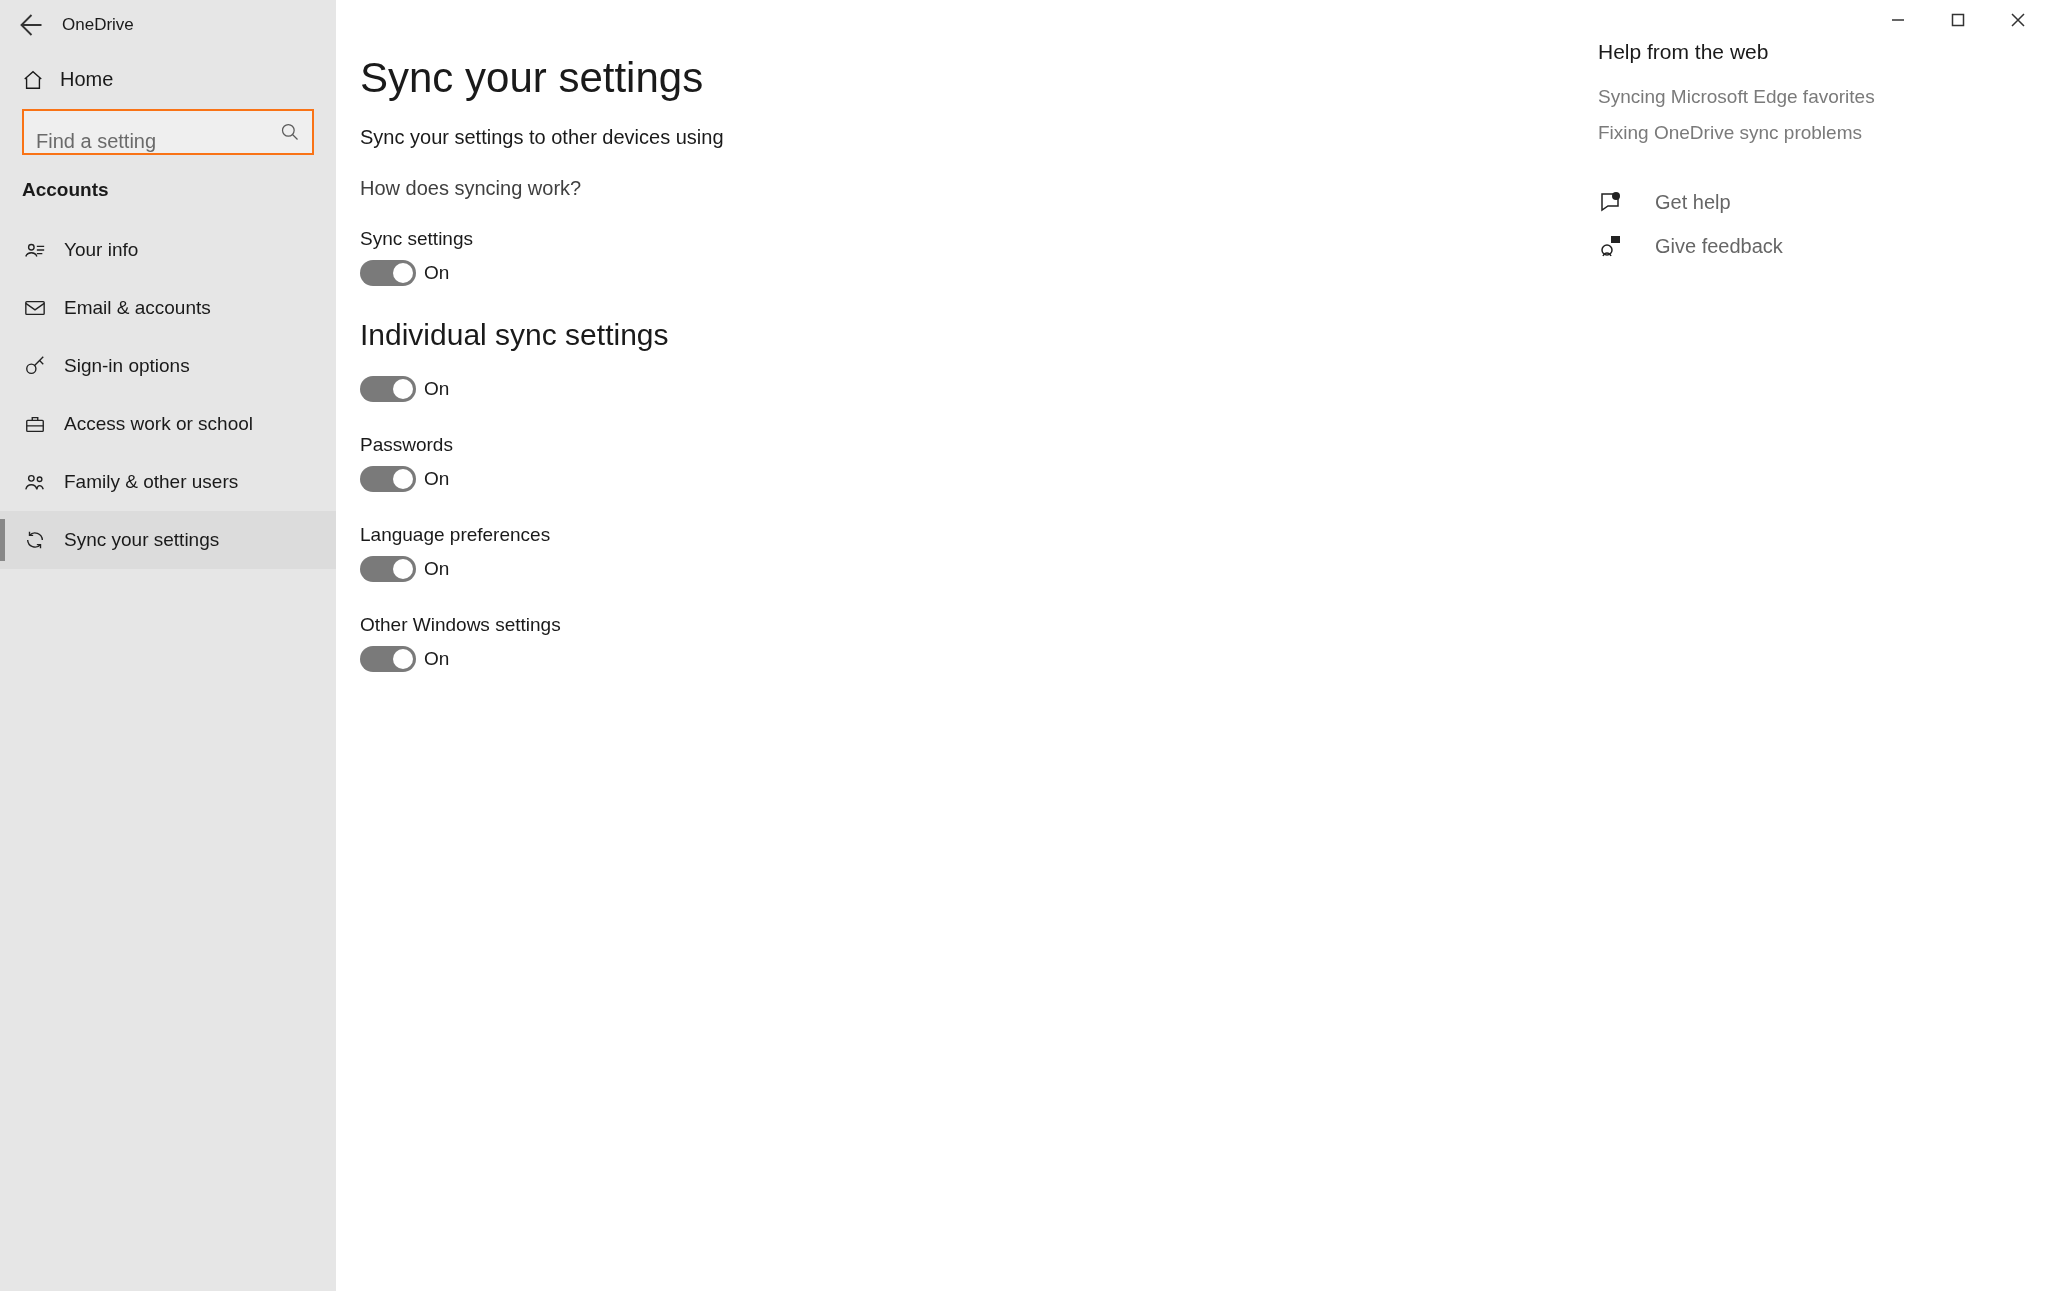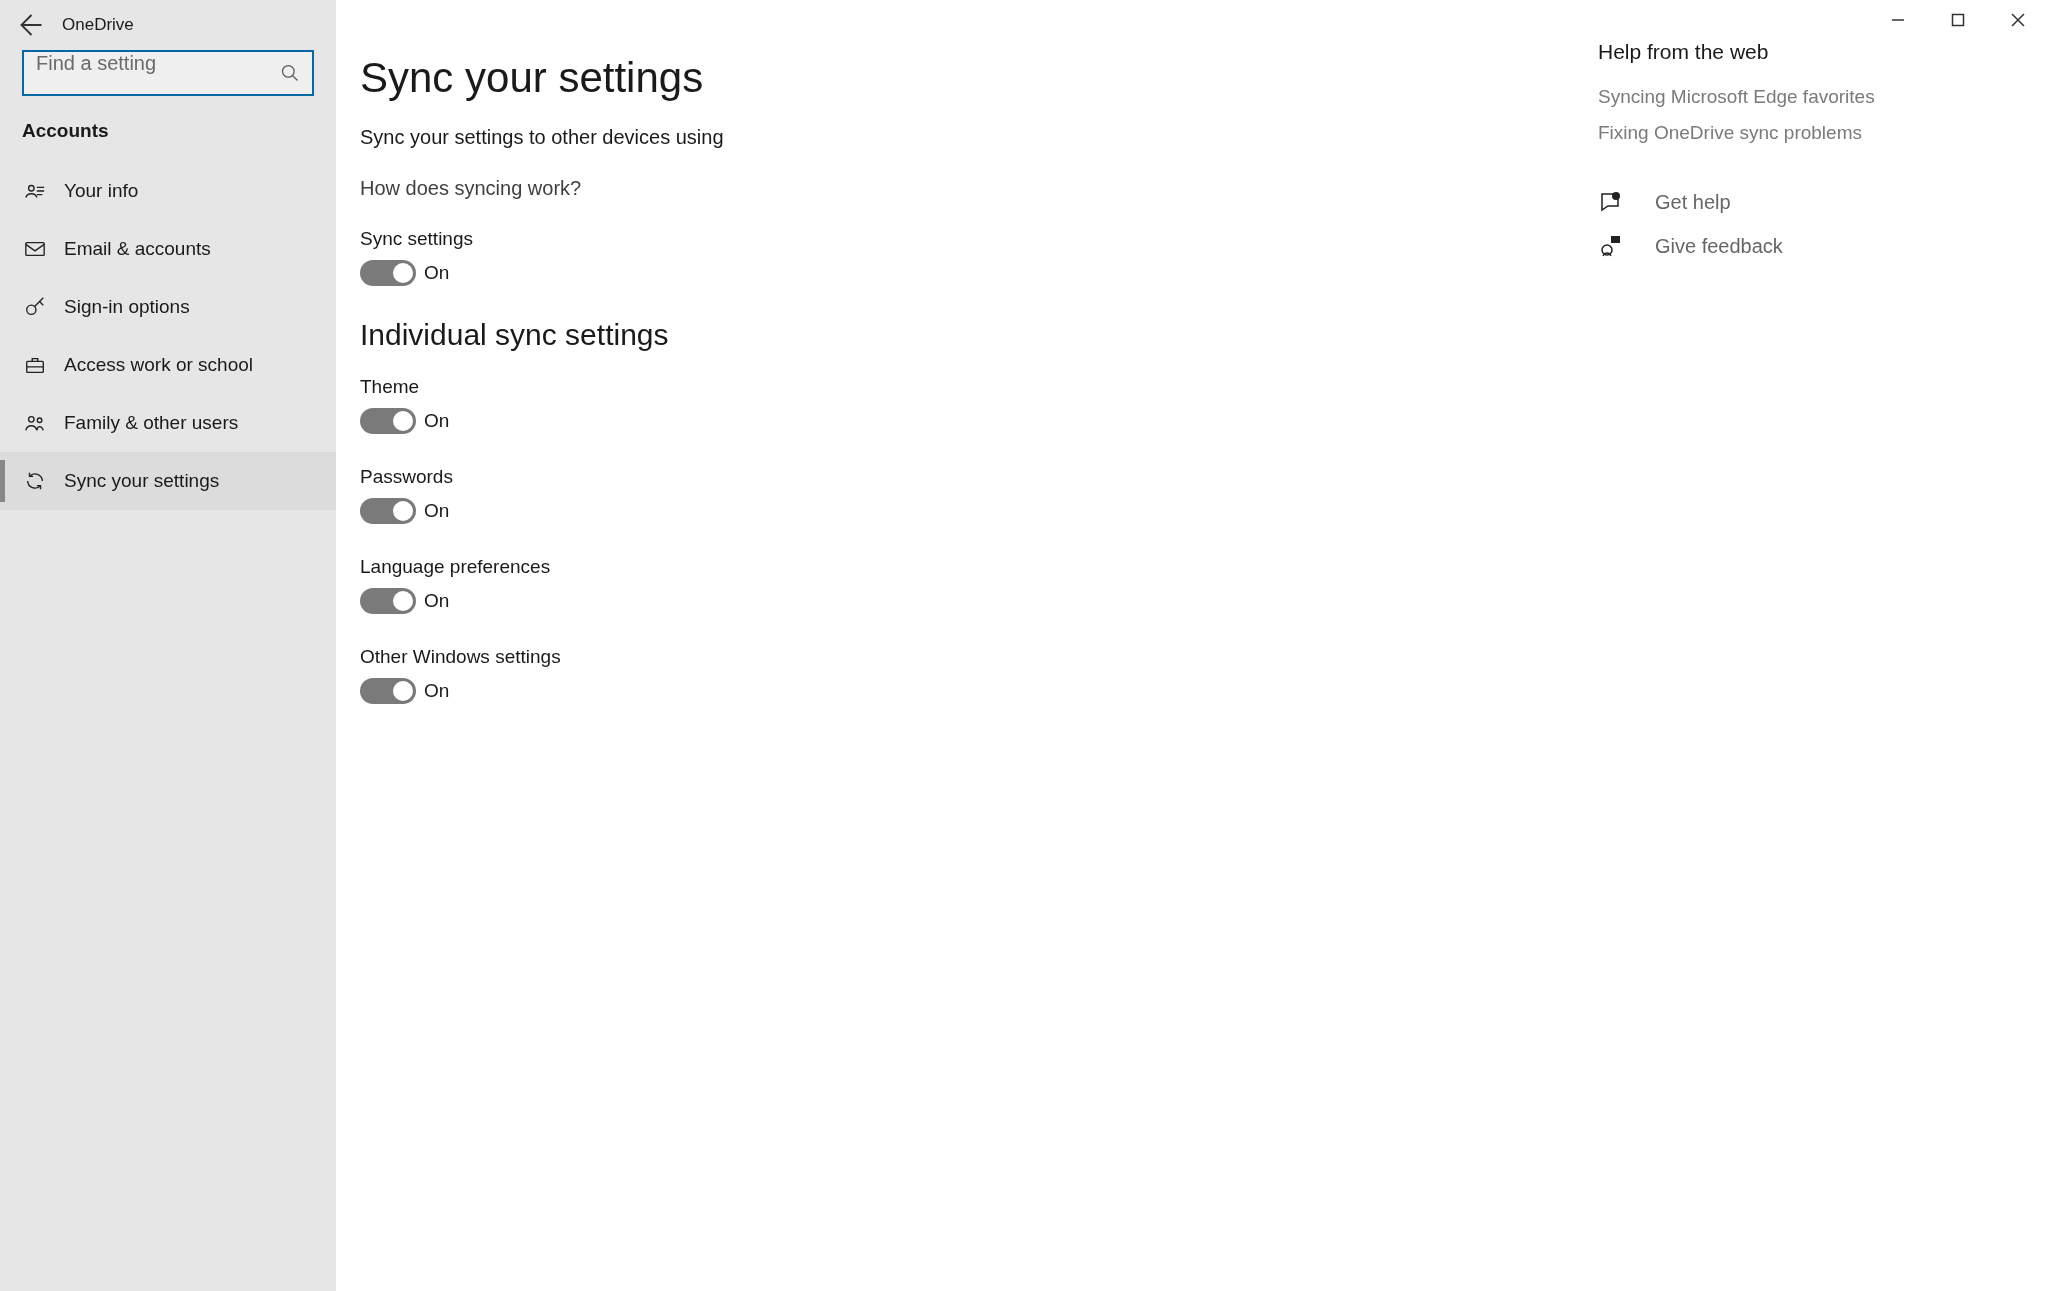--- a/index.html
+++ b/index.html
@@ -48,23 +48,23 @@
     display: flex; align-items: center;
     padding: 18px 22px 18px 22px;
   }
   .home-row .icon { width: 22px; height: 22px; margin-right: 16px; display:flex; align-items:center; justify-content:center;}
   .home-row span.lbl { font-size: 20px; }
 
   .search-wrap { padding: 0 22px 18px 22px; }
   .search {
     position: relative;
     height: 46px;
-    border: 2px solid #0369a1;
+    border: 2px solid #f97316;
     background: #efefef;
-    display: flex; align-items: flex-start;
+    display: flex; align-items: flex-end;
     padding: 0 44px 0 12px;
   }
   .search input {
     border: none; background: transparent; outline: none;
     font-size: 20px; width: 100%;
     color: #333;
   }
   .search input::placeholder { color: #6a6a6a; }
   .search .sicon {
     position: absolute; right: 12px; top: 50%; transform: translateY(-50%);
@@ -131,20 +131,28 @@
   <aside class="sidebar">
     <div class="top-row">
       <div class="back-btn">
         <svg viewBox="0 0 24 24">
             <path d="M14 4 L6 12 L14 20 M6 12 H22"></path>
           </svg>
       </div>
       <span class="app-title">OneDrive</span>
     </div>
 
+    <div class="home-row">
+      <span class="icon">
+        <svg viewBox="0 0 24 24">
+            <path d="M3 11 L12 3 L21 11 M5 10 V21 H19 V10"></path>
+          </svg>
+      </span>
+      <span class="lbl">Home</span>
+    </div>
 
     <div class="search-wrap">
       <div class="search">
         <input type="text" placeholder="Find a setting" style="">
         <span class="sicon">
           <svg viewBox="0 0 24 24">
               <circle cx="10" cy="10" r="7"></circle>
               <path d="M21 21 L15 15"></path>
             </svg>
         </span>
@@ -242,21 +250,20 @@
             <div class="toggle">
                 <div class="knob"></div>
               </div>
             <span class="toggle-state">On</span>
           </div>
         </div>
 
         <h2 class="section-title">Individual sync settings</h2>
 
         <div class="setting-block">
-          <div class="label">Theme</div>
           <div class="toggle-row">
             <div class="toggle">
                 <div class="knob"></div>
               </div>
             <span class="toggle-state">On</span>
           </div>
         </div>
         <div class="setting-block">
           <div class="label">Passwords</div>
           <div class="toggle-row">

